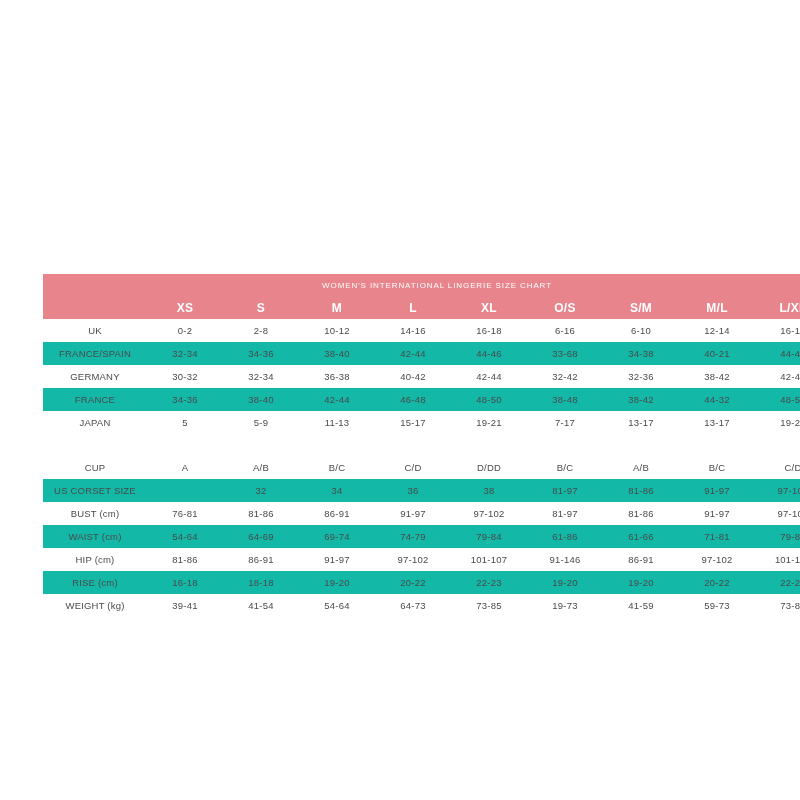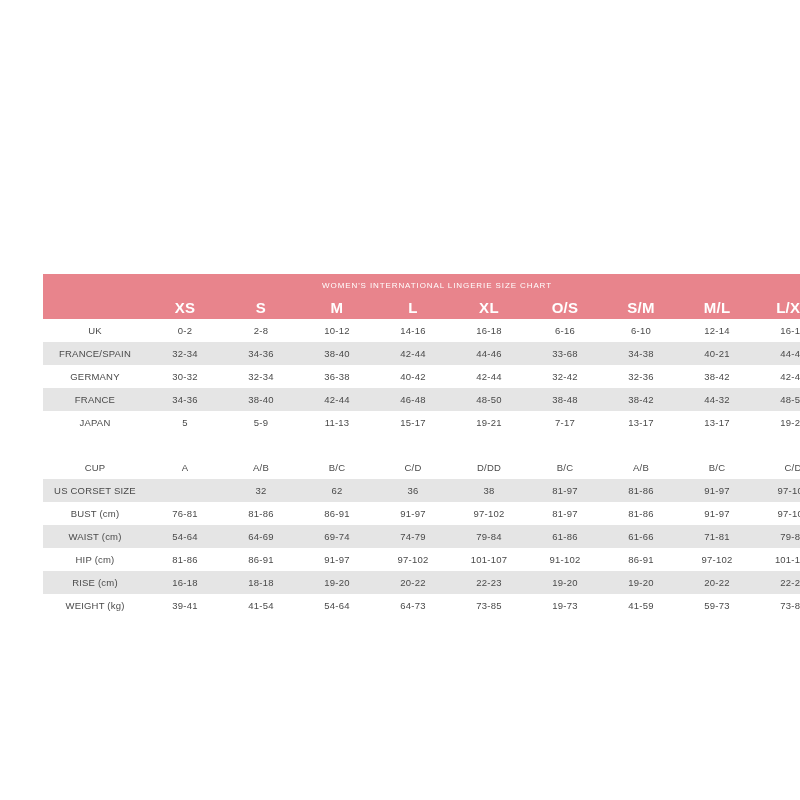--- a/index.html
+++ b/index.html
@@ -44,29 +44,29 @@
     color: #ffffff;
     height: 22px;
     font-size: 8px;
     letter-spacing: 0.9px;
     text-align: center;
   }
   tr.header-row td {
     background: #e8848c;
     color: #ffffff;
     height: 23px;
-    font-size: 15px;
+    font-size: 12px;
     font-weight: bold;
     letter-spacing: 0.3px;
   }
   tr.header-row td.corner {
     background: #e8848c;
   }
   tr.band-pink td {
-    background: #e5e5e5;
+    background: #14b8a6;
   }
   tr.band-white td {
     background: #ffffff;
   }
   tr.spacer-row td {
     background: #ffffff;
     height: 22px;
   }
   td.row-label {
     font-size: 9.5px;
@@ -196,21 +196,21 @@
             <td class="cell">D/DD</td>
             <td class="cell">B/C</td>
             <td class="cell">A/B</td>
             <td class="cell">B/C</td>
             <td class="cell">C/D</td>
           </tr>
           <tr class="band-pink">
             <td class="row-label">US CORSET SIZE</td>
             <td class="cell"></td>
             <td class="cell">32</td>
-            <td class="cell">62</td>
+            <td class="cell">34</td>
             <td class="cell">36</td>
             <td class="cell">38</td>
             <td class="cell">81-97</td>
             <td class="cell">81-86</td>
             <td class="cell">91-97</td>
             <td class="cell">97-102</td>
           </tr>
           <tr class="band-white">
             <td class="row-label">BUST (cm)</td>
             <td class="cell">76-81</td>
@@ -235,21 +235,21 @@
             <td class="cell">71-81</td>
             <td class="cell">79-84</td>
           </tr>
           <tr class="band-white">
             <td class="row-label">HIP (cm)</td>
             <td class="cell">81-86</td>
             <td class="cell">86-91</td>
             <td class="cell">91-97</td>
             <td class="cell">97-102</td>
             <td class="cell">101-107</td>
-            <td class="cell">91-102</td>
+            <td class="cell">91-146</td>
             <td class="cell">86-91</td>
             <td class="cell">97-102</td>
             <td class="cell">101-107</td>
           </tr>
           <tr class="band-pink">
             <td class="row-label">RISE (cm)</td>
             <td class="cell">16-18</td>
             <td class="cell">18-18</td>
             <td class="cell">19-20</td>
             <td class="cell">20-22</td>

